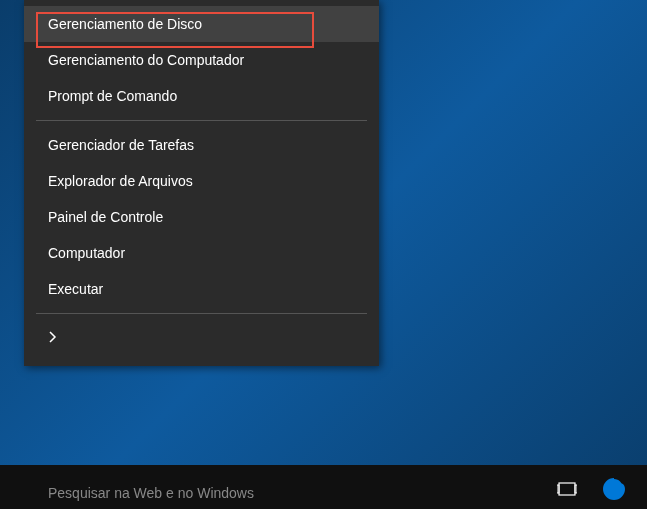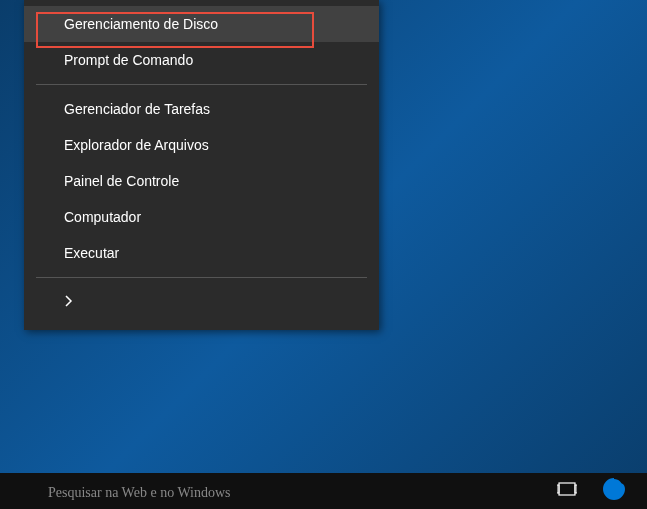--- a/index.html
+++ b/index.html
@@ -20,21 +20,21 @@
       position: absolute;
       left: 24px;
       top: 0;
       width: 355px;
       background: #2b2b2b;
       color: #ffffff;
       padding: 6px 0 8px 0;
       box-shadow: 2px 2px 8px rgba(0,0,0,0.5);
     }
     .menu-item {
-      padding: 10px 20px 10px 40px;
+      padding: 10px 20px 10px 24px;
       cursor: pointer;
       color: #ffffff;
       font-size: 14px;
       display: flex;
       align-items: center;
       justify-content: space-between;
     }
     .menu-item.highlighted {
       background: #414141;
     }
@@ -55,25 +55,24 @@
       height: 36px;
       border: 2px solid #e74c3c;
       pointer-events: none;
       z-index: 10;
     }
     .taskbar {
       position: absolute;
       bottom: 0;
       left: 0;
       right: 0;
-      height: 36px;
+      height: 44px;
       background: #101010;
       display: flex;
       align-items: center;
-      font-family: Liberation Serif, serif;
     }
     .taskbar-search {
       position: absolute;
       left: 48px;
       bottom: 8px;
       color: #888;
       font-size: 14px;
       z-index: 1;
     }
     .taskbar-right {
@@ -121,20 +120,23 @@
     <rect x="0" y="13" width="11" height="11" fill="#0078d7"></rect>
     <rect x="13" y="13" width="11" height="11" fill="#0078d7"></rect>
   </svg>
 </div>
 
 <div class="context-menu">
   <div class="menu-item highlighted">
     <span>Gerenciamento de Disco</span>
   </div>
   <div class="menu-item">
+    <span>Gerenciamento do Computador</span>
+  </div>
+  <div class="menu-item">
     <span>Prompt de Comando</span>
   </div>
   <div class="separator"></div>
   <div class="menu-item">
     <span>Gerenciador de Tarefas</span>
   </div>
   <div class="menu-item">
     <span>Explorador de Arquivos</span>
   </div>
   <div class="menu-item">

